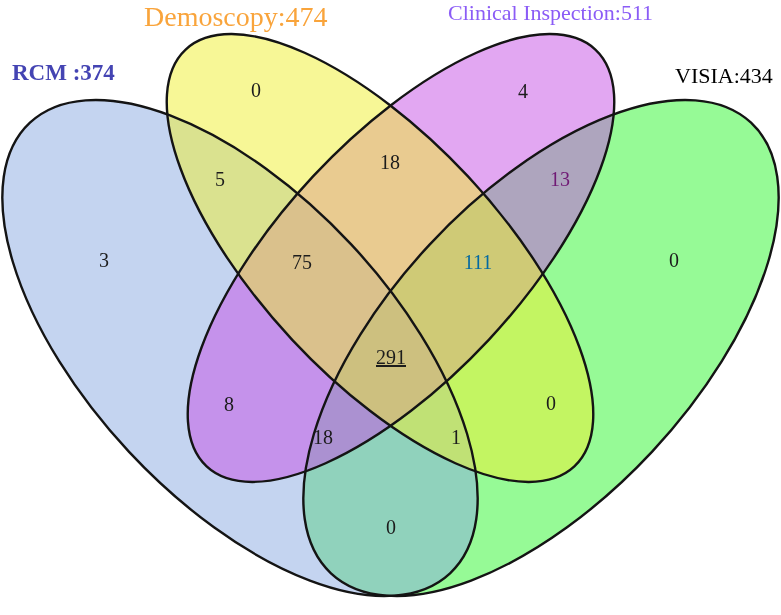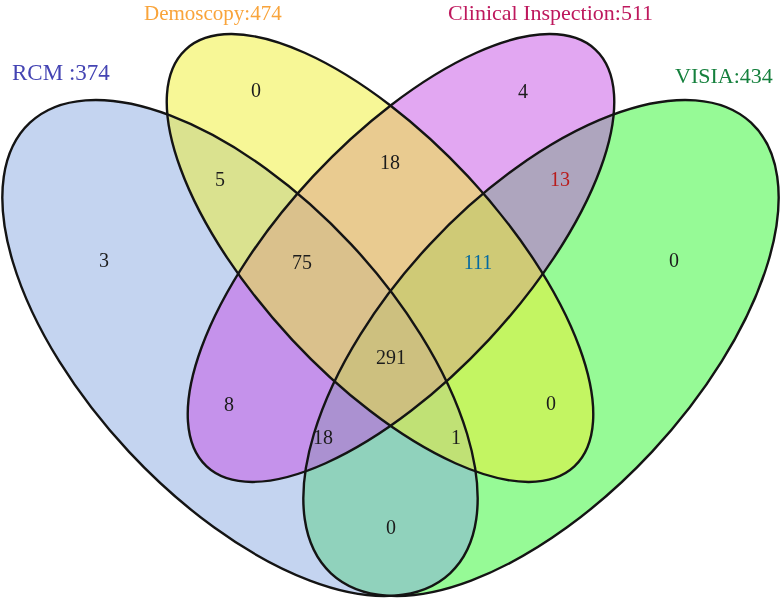--- a/index.html
+++ b/index.html
@@ -33,32 +33,32 @@
     <svg width="781" height="615" viewBox="0 0 781 615">
       <ellipse rx="308" ry="152" transform="translate(541 348) rotate(-47)" fill="#2df52d" fill-opacity="0.5" stroke="none"></ellipse>
       <ellipse rx="308" ry="152" transform="translate(240 348) rotate(47)" fill="#89a9e1" fill-opacity="0.5" stroke="none"></ellipse>
       <ellipse rx="285" ry="120" transform="translate(401 258) rotate(-47)" fill="#c54fe5" fill-opacity="0.5" stroke="none"></ellipse>
       <ellipse rx="285" ry="120" transform="translate(380 258) rotate(47)" fill="#efef2d" fill-opacity="0.5" stroke="none"></ellipse>
       <ellipse rx="308" ry="152" transform="translate(541 348) rotate(-47)" fill="none" stroke="#141414" stroke-width="2.4"></ellipse>
       <ellipse rx="308" ry="152" transform="translate(240 348) rotate(47)" fill="none" stroke="#141414" stroke-width="2.4"></ellipse>
       <ellipse rx="285" ry="120" transform="translate(401 258) rotate(-47)" fill="none" stroke="#141414" stroke-width="2.4"></ellipse>
       <ellipse rx="285" ry="120" transform="translate(380 258) rotate(47)" fill="none" stroke="#141414" stroke-width="2.4"></ellipse>
     </svg>
-    <div class="set-label" style="left: 12px; top: 60px; font-size: 23px; color: rgb(68, 68, 179);">RCM :374</div>
-    <div class="set-label" style="left: 144px; top: 2px; font-size: 21px; color: rgb(249, 164, 59);">Demoscopy:474</div>
-    <div class="set-label" style="left: 448px; top: 1px; font-size: 22px; color: #be185d;">Clinical Inspection:511</div>
-    <div class="set-label" style="left: 675px; top: 64px; font-size: 22px; color: #15803d;">VISIA:434</div>
+    <div class="set-label" style="left: 12px; top: 60px; font-size: 23px; color: rgb(68, 68, 179); font-weight: bold;">RCM :374</div>
+    <div class="set-label" style="left: 144px; top: 2px; font-size: 28px; color: rgb(249, 164, 59);">Demoscopy:474</div>
+    <div class="set-label" style="left: 448px; top: 1px; font-size: 22px; color: #8b5cf6;">Clinical Inspection:511</div>
+    <div class="set-label" style="left: 675px; top: 64px; font-size: 22px; color: #000000;">VISIA:434</div>
     <div class="count" style="left: 104px; top: 260px; color: rgb(28, 28, 28);">3</div>
     <div class="count" style="left: 256px; top: 90px; color: rgb(28, 28, 28);">0</div>
     <div class="count" style="left: 523px; top: 91px; color: rgb(28, 28, 28);">4</div>
     <div class="count" style="left: 674px; top: 260px; color: rgb(28, 28, 28);">0</div>
     <div class="count" style="left: 220px; top: 179px; color: rgb(28, 28, 28);">5</div>
     <div class="count" style="left: 390px; top: 162px; color: rgb(28, 28, 28);">18</div>
-    <div class="count" style="left: 560px; top: 179px; color: #b91c1c;">13</div>
+    <div class="count" style="left: 560px; top: 179px; color: #701a75;">13</div>
     <div class="count" style="left: 229px; top: 404px; color: rgb(28, 28, 28);">8</div>
     <div class="count" style="left: 551px; top: 403px; color: rgb(28, 28, 28);">0</div>
     <div class="count" style="left: 391px; top: 527px; color: rgb(28, 28, 28);">0</div>
     <div class="count" style="left: 302px; top: 262px; color: rgb(28, 28, 28);">75</div>
     <div class="count" style="left: 478px; top: 262px; color: #0369a1;">111</div>
     <div class="count" style="left: 323px; top: 437px; color: rgb(28, 28, 28);">18</div>
     <div class="count" style="left: 456px; top: 437px; color: rgb(28, 28, 28);">1</div>
-    <div class="count" style="left: 391px; top: 357px; color: rgb(28, 28, 28);">291</div>
+    <div class="count" style="left: 391px; top: 357px; color: rgb(28, 28, 28); text-decoration: underline;">291</div>
   </div>
 
 </body></html>

